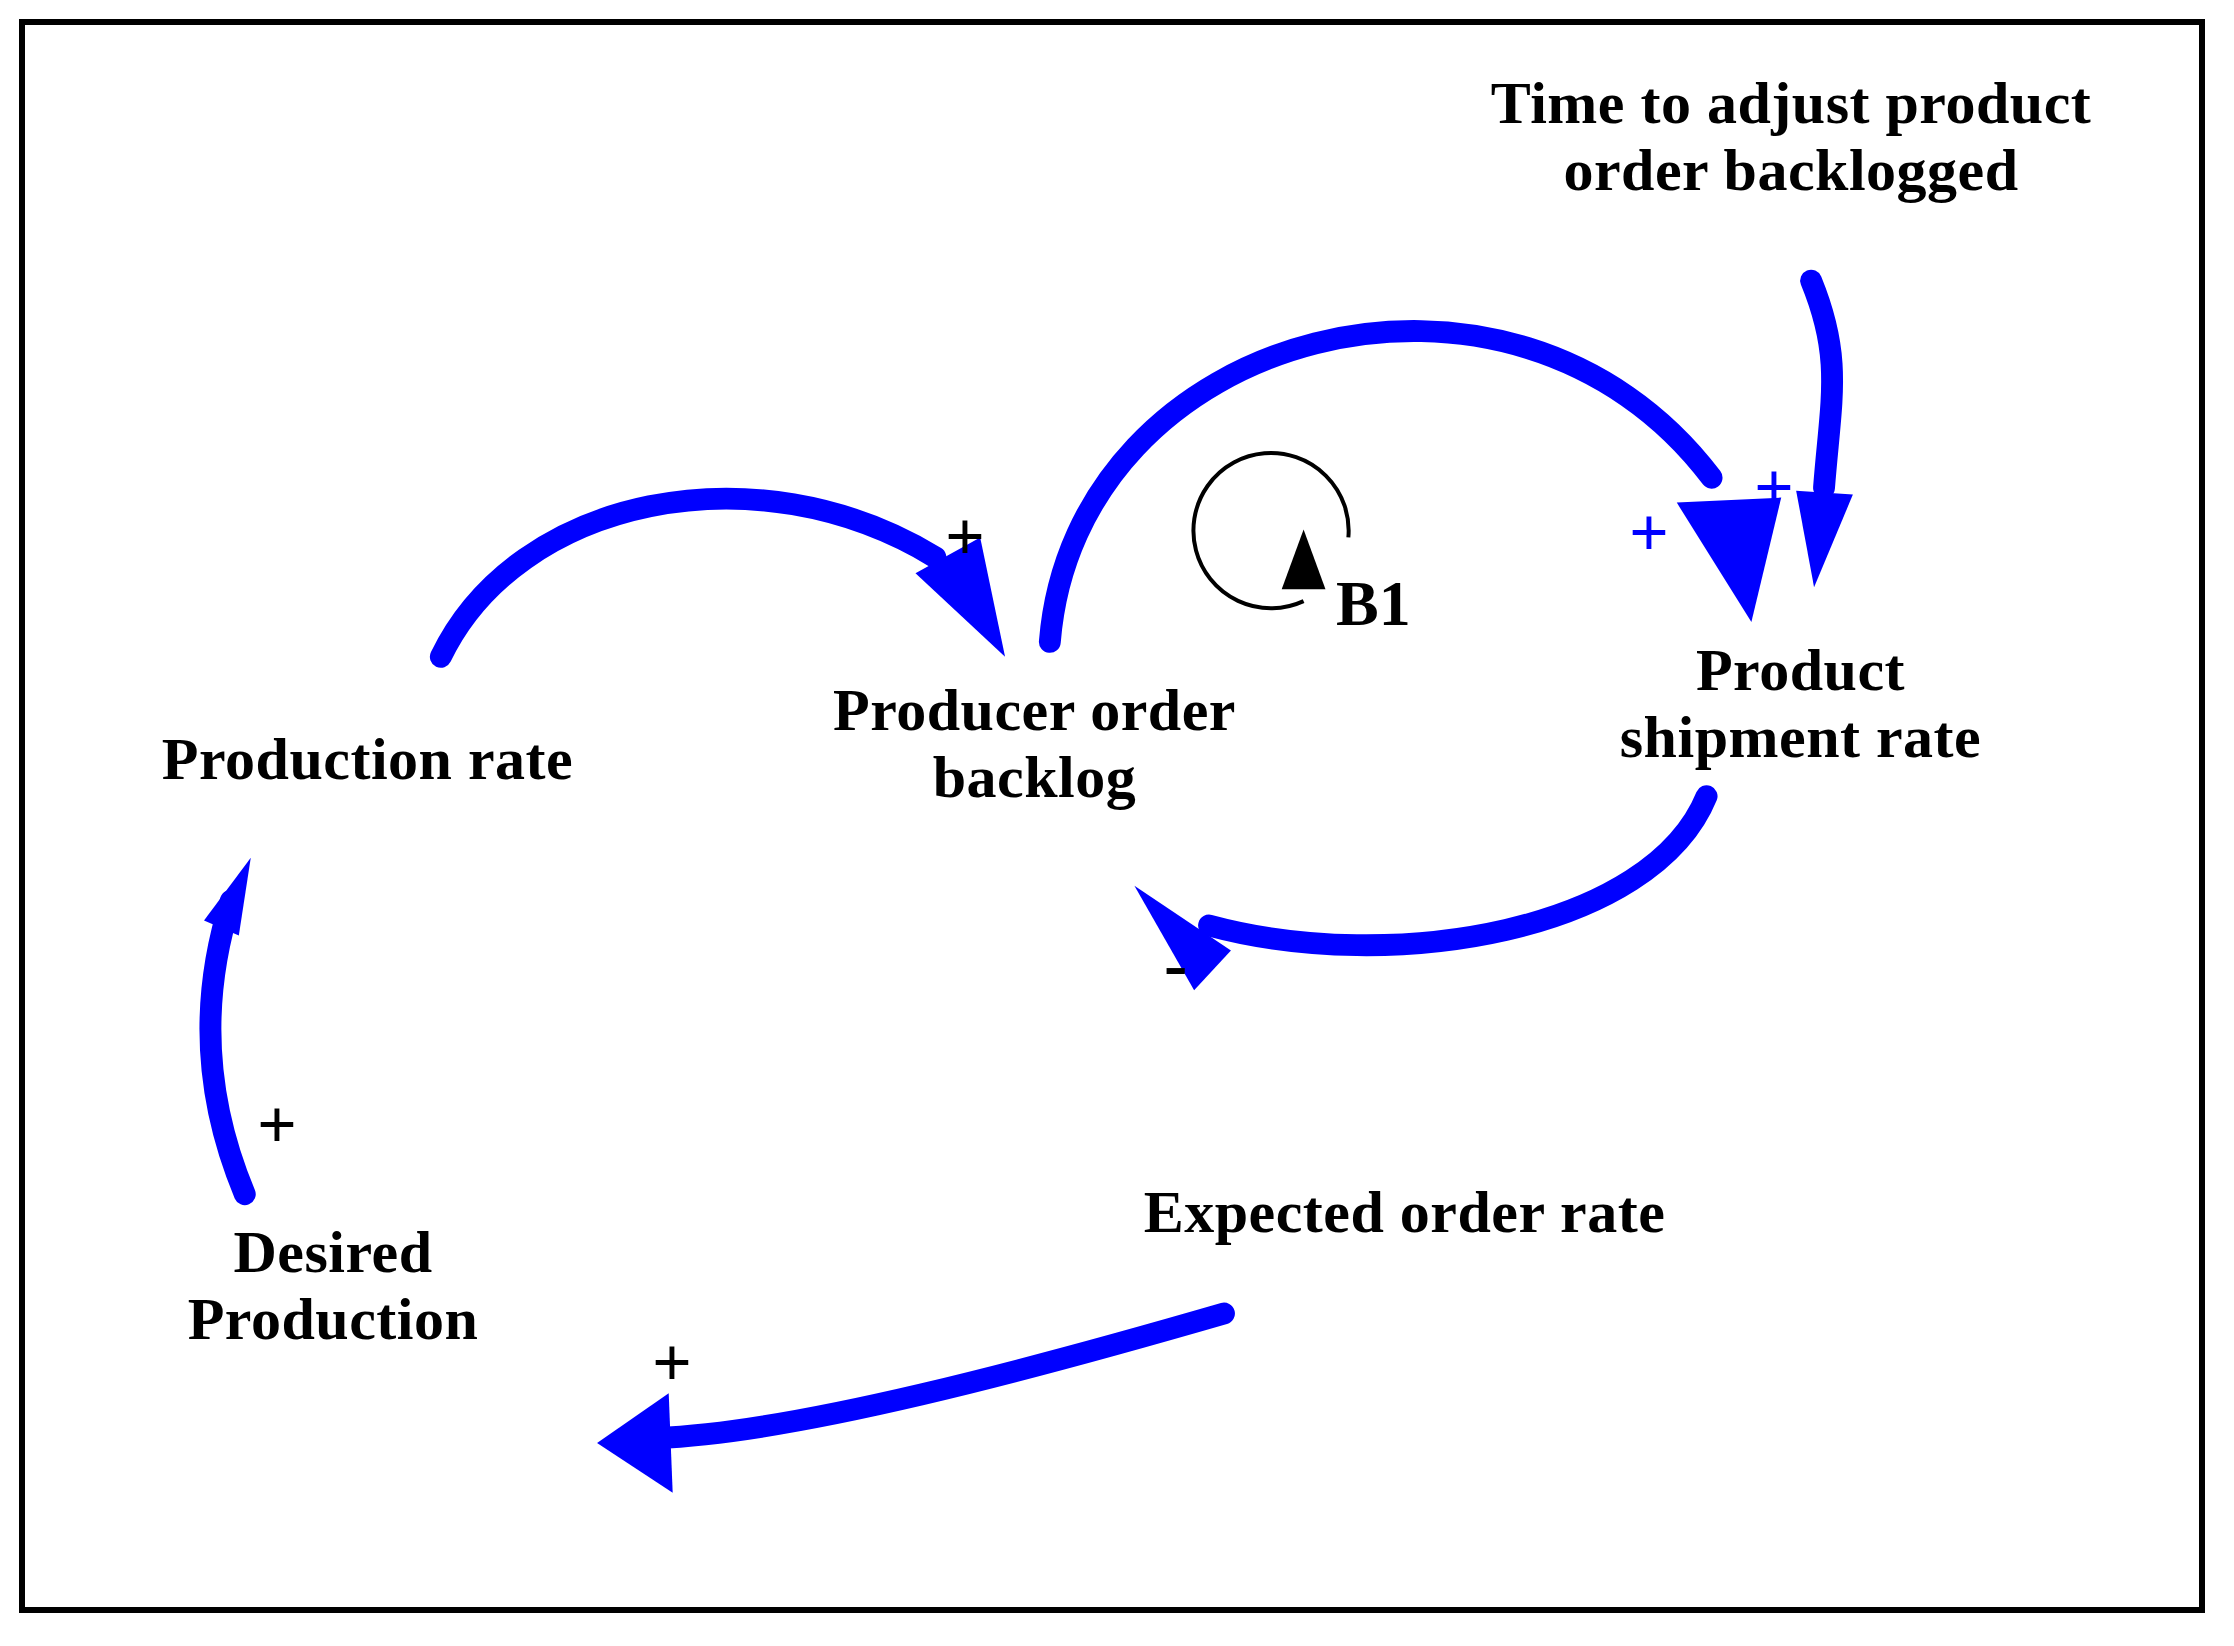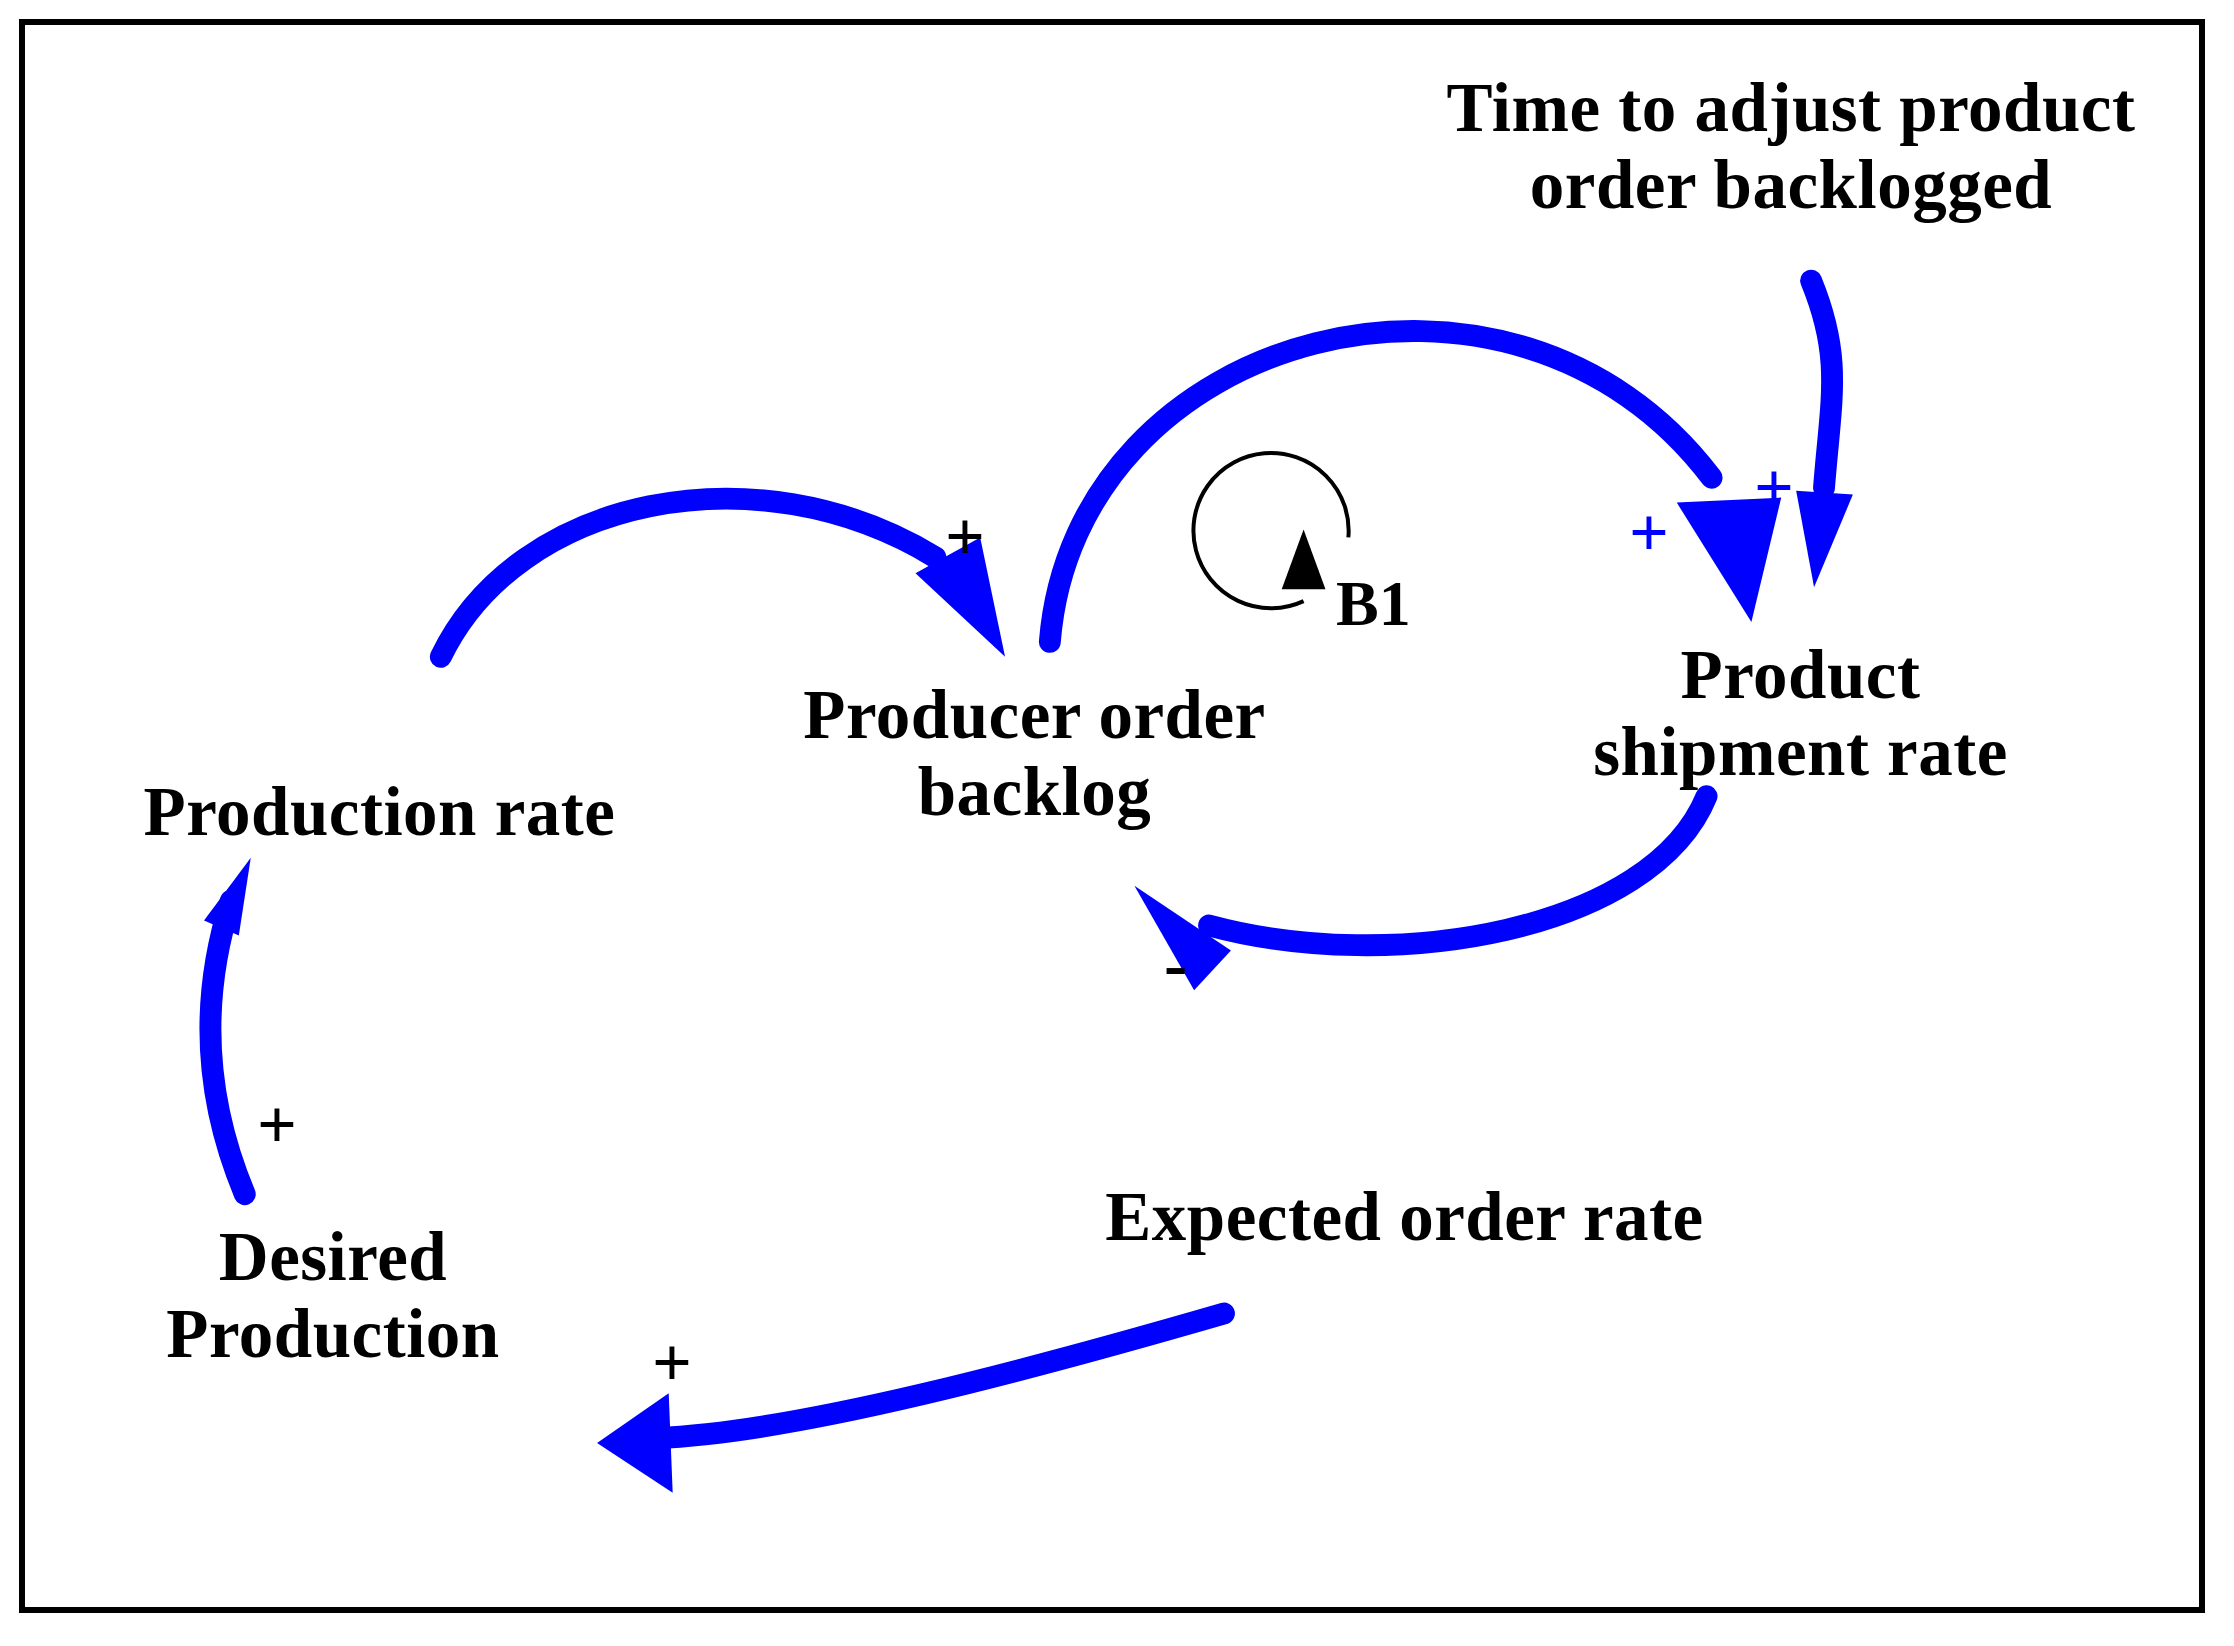--- a/index.html
+++ b/index.html
@@ -31,21 +31,21 @@
     left: 0;
     top: 0;
     width: 2235px;
     height: 1647px;
   }
   .node-label {
     position: absolute;
     color: #000000;
     font-family: "Liberation Serif", "DejaVu Serif", serif;
     font-weight: bold;
-    font-size: 69px;
+    font-size: 60px;
     line-height: 1.12;
     text-align: center;
     white-space: pre-line;
     letter-spacing: 0.5px;
     user-select: none;
   }
   .polarity {
     position: absolute;
     font-family: "Liberation Serif", "DejaVu Serif", serif;
     font-weight: bold;
@@ -103,21 +103,21 @@
       <path d="M 246 1200 C 200 1090, 205 990, 232 905" fill="none" stroke="#0000FF" stroke-width="22" stroke-linecap="round"></path>
       <polygon points="205,925 252,862, 240,940" fill="#0000FF"></polygon>
     </g>
 
     <g>
       <path d="M 1355 540 A 78 78 0 1 0 1310 604" fill="none" stroke="#000000" stroke-width="4"></path>
       <polygon points="1288,592 1310,532 1332,592" fill="#000000"></polygon>
     </g>
   </svg>
 
-  <div class="node-label" style="left:96px; top:726px; width:567px;margin-top:48px;">Production rate</div>
+  <div class="node-label" style="left:84px; top:726px; width:567px;">Production rate</div>
 
   <div class="node-label" style="left:756px; top:677px; width:557px;">Producer order
 backlog</div>
 
   <div class="node-label" style="left:1522px; top:617px; width:557px;margin-top:20px;">Product
 shipment rate</div>
 
   <div class="node-label" style="left:1373px; top:70px; width:836px;">Time to adjust product
 order backlogged</div>
 

